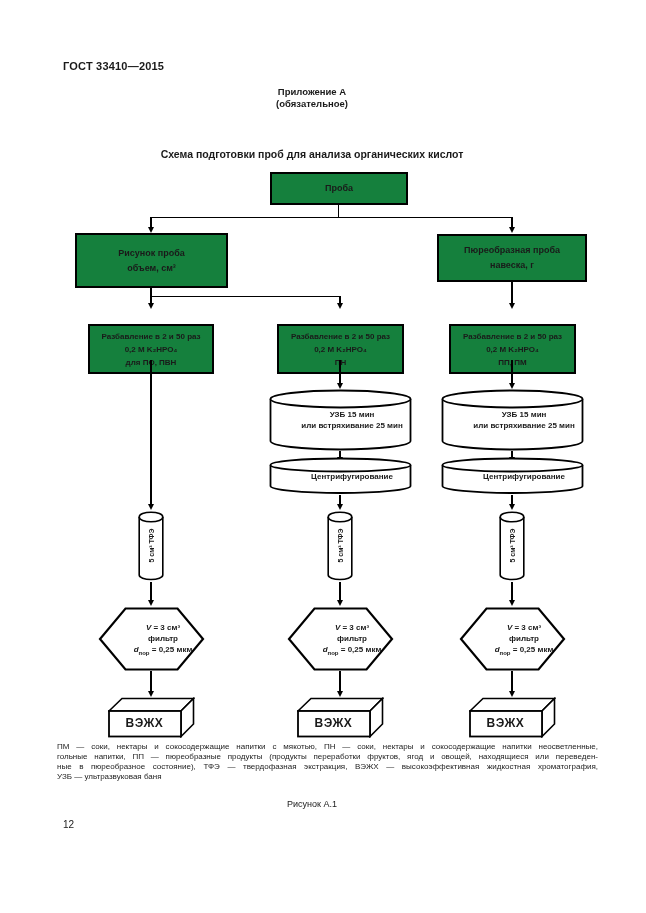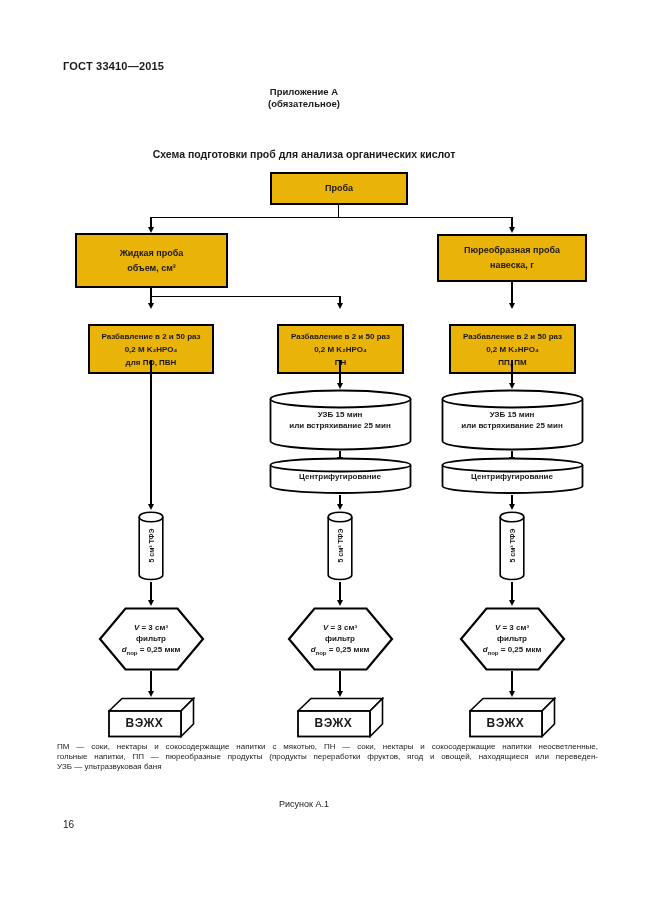--- a/index.html
+++ b/index.html
@@ -1,39 +1,39 @@
 <!DOCTYPE html>
 <html><head>
 <meta charset="utf-8">
 <style>
   html,body{margin:0;padding:0;background:#fff;}
   .page{position:relative;width:600px;height:913px;background:#ffffff;
         font-family:"Liberation Sans",sans-serif;color:#1a1a1a;overflow:hidden;}
   .abs{position:absolute;}
   .gost-num{left:63px;top:60px;font-size:11px;font-weight:bold;letter-spacing:.2px;}
-  .center-line{left:4px;width:100%;text-align:center;}
+  .center-line{left:12px;width:100%;text-align:center;}
   .appendix{top:86px;font-size:9.5px;font-weight:bold;}
   .appendix2{top:98px;font-size:9.5px;font-weight:bold;}
   .diagram-title{top:148px;font-size:10.5px;font-weight:bold;}
 
   
-  .box{position:absolute;background:#eab308;border:2px solid #000;box-sizing:border-box;
+  .box{position:absolute;background:#15803d;border:2px solid #000;box-sizing:border-box;
        display:flex;flex-direction:column;align-items:center;justify-content:center;
        text-align:center;font-weight:bold;}
   .box .ln{display:block;}
   .fs9{font-size:9px;line-height:15px;}
   .fs8{font-size:8px;line-height:13px;margin-top:14px;}
 
   .vline{position:absolute;width:1.5px;background:#000;}
   .hline{position:absolute;height:1.5px;background:#000;}
   .ah{position:absolute;width:0;height:0;border-left:3.5px solid transparent;
       border-right:3.5px solid transparent;border-top:6px solid #000;}
 
   .shape{position:absolute;}
-  .overlay{position:absolute;left:0;width:100%;text-align:center;font-weight:bold;}
+  .overlay{position:absolute;left:12px;width:100%;text-align:center;font-weight:bold;}
   .cyl-label{top:20px;font-size:8px;line-height:11px;}
   .cf-label{top:15px;font-size:8px;}
   .hex-label{top:15px;font-size:8px;line-height:11px;}
   .hx-l1::first-letter{font-style:italic;}
   .hex-label sub{font-size:6px;}
   .hex-label .it{font-style:italic;}
   .spe-wrap{position:absolute;width:26px;height:71px;}
   .spe-label{position:absolute;left:-22px;top:31px;width:70px;text-align:center;
              font-size:7px;font-weight:bold;transform:rotate(-90deg);}
   .hplc-label{top:19px;left:1px;width:72px;font-size:12px;letter-spacing:.5px;}
@@ -58,21 +58,21 @@
   </div>
 
   <div class="vline" style="left:337.75px;top:205px;height:12px;"></div>
   <div class="hline" style="left:150.25px;top:216.5px;width:362.5px;"></div>
   <div class="vline" style="left:150.25px;top:216.5px;height:11px;"></div>
   <div class="ah" style="left:147.5px;top:227px;"></div>
   <div class="vline" style="left:511.25px;top:216.5px;height:11px;"></div>
   <div class="ah" style="left:508.5px;top:227px;"></div>
 
   <div class="box fs9" style="left:75px;top:233px;width:153px;height:55px;">
-    <span class="ln">Жидкая проба</span>
+    <span class="ln">Рисунок проба</span>
     <span class="ln">объем, см³</span>
   </div>
   <div class="box fs9" style="left:437px;top:234px;width:150px;height:48px;">
     <span class="ln">Пюреобразная проба</span>
     <span class="ln">навеска, г</span>
   </div>
 
   <div class="vline" style="left:150.25px;top:288px;height:9px;"></div>
   <div class="hline" style="left:150.25px;top:295.5px;width:190.5px;"></div>
   <div class="vline" style="left:150.25px;top:295.5px;height:8px;"></div>
@@ -240,19 +240,20 @@
       <polygon points="1,14 14,1.5 85.5,1.5 73,14" fill="#fff" stroke="#000" stroke-width="1.6"></polygon>
       <polygon points="73,14 85.5,1.5 85.5,27 73,39.5" fill="#fff" stroke="#000" stroke-width="1.6"></polygon>
       <rect x="1" y="14" width="72" height="25.5" fill="#fff" stroke="#000" stroke-width="1.8"></rect>
     </svg>
     <div class="overlay hplc-label">ВЭЖХ</div>
   </div>
 
   <div class="abs footnote">
     <div class="fn-line just">ПМ — соки, нектары и сокосодержащие напитки с мякотью, ПН — соки, нектары и сокосодержащие напитки неосветленные,</div>
     <div class="fn-line just">гольные напитки, ПП — пюреобразные продукты (продукты переработки фруктов, ягод и овощей, находящиеся или переведен-</div>
+    <div class="fn-line just">ные в пюреобразное состояние), ТФЭ — твердофазная экстракция, ВЭЖХ — высокоэффективная жидкостная хроматография,</div>
     <div class="fn-line">УЗБ — ультразвуковая баня</div>
   </div>
 
   <div class="abs center-line figure-caption">Рисунок А.1</div>
-  <div class="abs page-number">16</div>
+  <div class="abs page-number">12</div>
 
 </div>
 
 </body></html>

